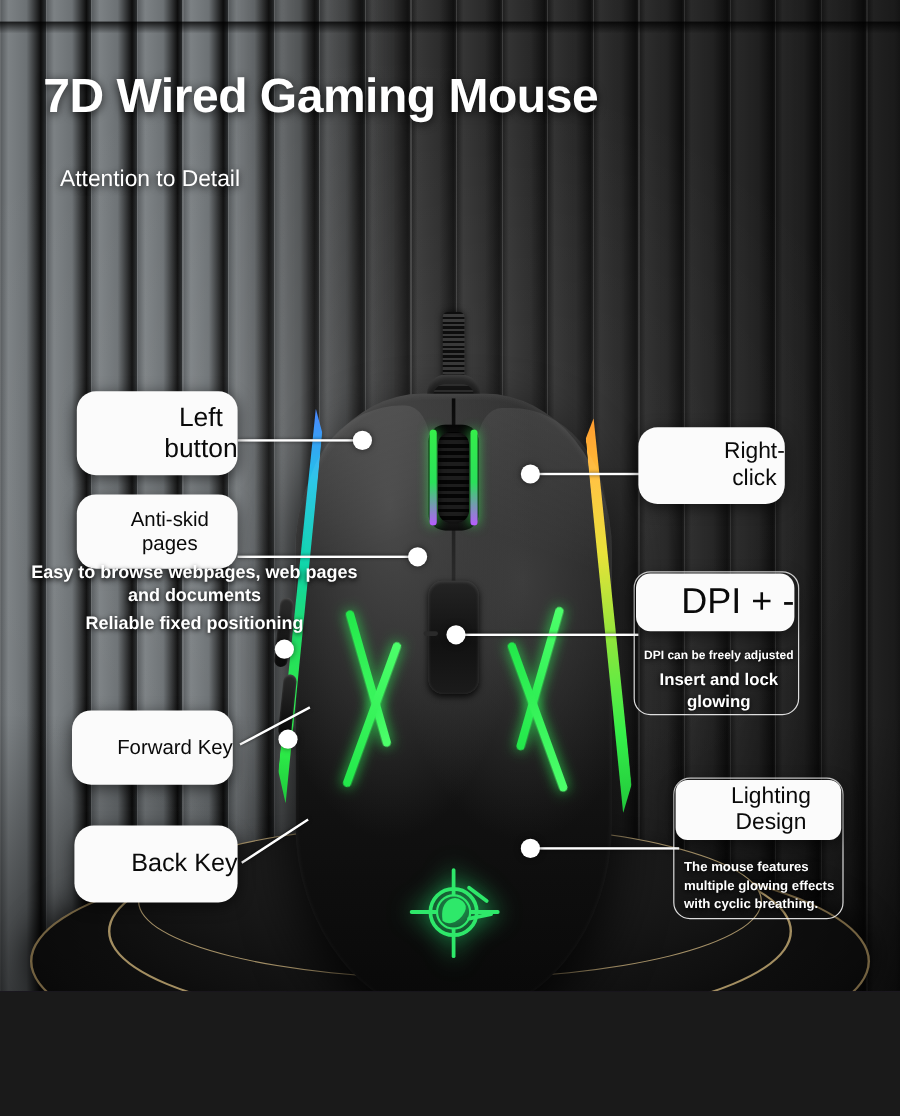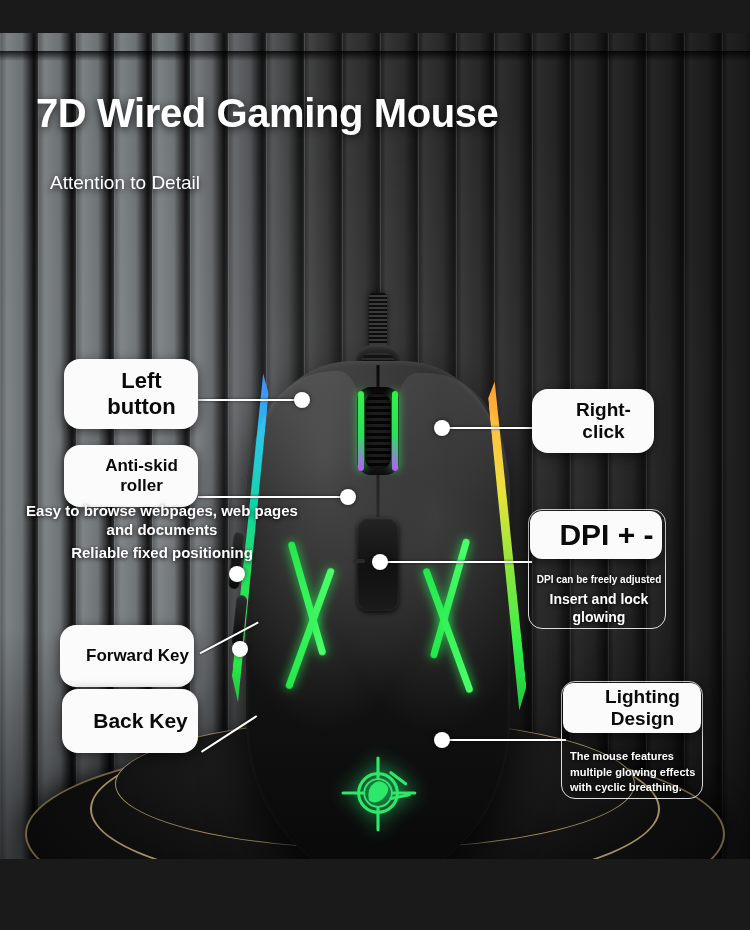--- a/index.html
+++ b/index.html
@@ -10,21 +10,20 @@
     -webkit-font-smoothing:antialiased;
   }
 
   
   .stage {
     position:relative;
     width:750px;
     height:826px;
     overflow:hidden;
     background:#4c1d95;
-    margin-top:33px;
   }
 
   
   .wall {
     position:absolute; inset:0;
     background:
       
       repeating-linear-gradient(90deg,
         rgba(255,255,255,0.16) 0px,
         rgba(255,255,255,0.16) 1px,
@@ -264,32 +263,32 @@
     position:absolute; left:50px; top:139px;
     font-size:19px; font-weight:400; color:#ffffff;
     text-shadow:0 2px 6px rgba(0,0,0,0.8);
   }
 
   
   .pill {
     position:absolute;
     background:#fbfbfb;
     border-radius:16px;
-    display:flex; align-items:center; justify-content:center;
+    display:flex; align-items:center; justify-content:flex-end;
     text-align:center;
-    color:#0a0a0a; font-weight:700;
+    color:#0a0a0a; font-weight:400;
     box-shadow:0 3px 12px rgba(0,0,0,0.55);
     line-height:1.18;
     padding-left:21px;
   }
 
   .pill-left-button   { left:64px;  top:326px; width:134px; height:70px; font-size:22px; }
   .pill-antiskid      { left:64px;  top:412px; width:134px; height:62px; font-size:17px; }
   .pill-forward       { left:60px;  top:592px; width:134px; height:62px; font-size:17px; }
-  .pill-back          { left:62px;  top:656px; width:136px; height:64px; font-size:21px; }
+  .pill-back          { left:62px;  top:688px; width:136px; height:64px; font-size:21px; }
   .pill-rightclick    { left:532px; top:356px; width:122px; height:64px; font-size:19px; }
   .pill-dpi           { left:530px; top:478px; width:132px; height:48px;
                         font-size:30px; border-radius:12px; }
   .pill-lighting      { left:563px; top:650px; width:138px; height:50px;
                         font-size:19px; border-radius:10px; }
 
   
   .group-box {
     position:absolute;
     border:1.5px solid rgba(255,255,255,0.85);
@@ -431,21 +430,21 @@
   <div class="title">7D Wired Gaming Mouse</div>
   <div class="subtitle">Attention to Detail</div>
 
   <div class="pill pill-left-button">
     <span>
       <span>Left</span><br>
       <span>button</span>
     </span>
   </div>
 
-  <div class="pill pill-antiskid">Anti-skid roller</div>
+  <div class="pill pill-antiskid">Anti-skid pages</div>
   <div class="desc desc-antiskid">
     <span>Easy to browse webpages, web pages and documents</span>
     <span class="l2">Reliable fixed positioning</span>
   </div>
 
   <div class="pill pill-forward">Forward Key</div>
   <div class="pill pill-back">Back Key</div>
 
   <div class="pill pill-rightclick">
     <span>

